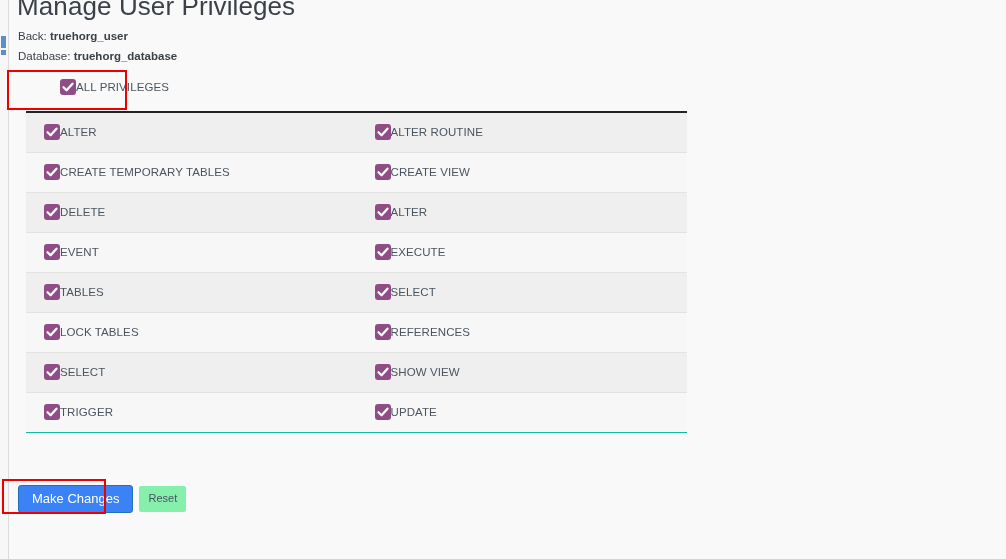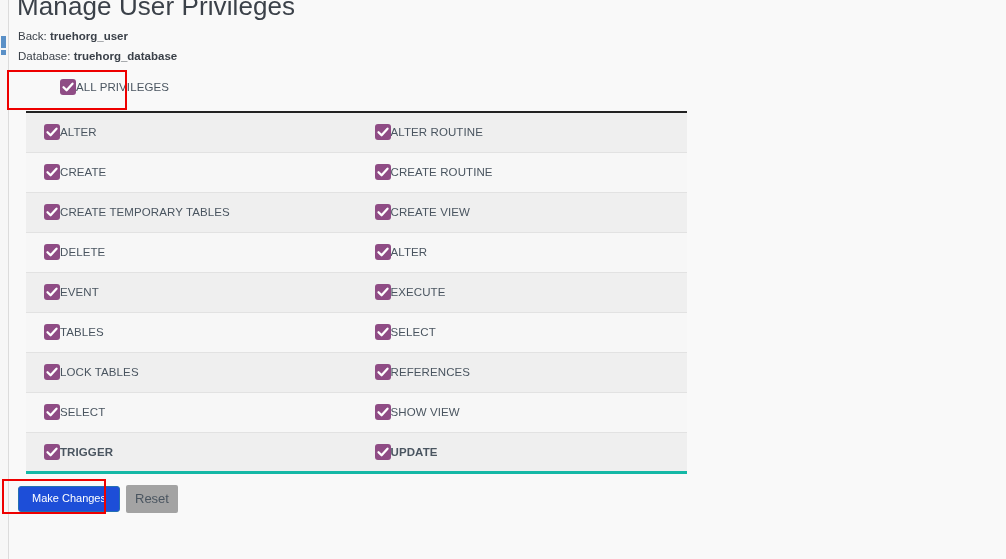--- a/index.html
+++ b/index.html
@@ -109,21 +109,21 @@
   }
   #privileges-table tr { height: 40px; }
   #privileges-table tr:nth-child(odd)  { background: #efefef; }
   #privileges-table tr:nth-child(even) { background: #f7f7f7; }
   #privileges-table tr + tr { border-top: 1px solid #e2e2e2; }
   #privileges-table td {
     width: 50%;
     padding: 0 0 0 18px;
     vertical-align: middle;
   }
-  #privileges-table tr:last-child { border-bottom: 3px solid #14b8a6; font-weight: bold; }
+  #privileges-table tr:last-child { border-bottom: 1px solid #14b8a6; }
 
   
   .priv-item {
     display: flex;
     align-items: center;
     gap: 0px;
   }
   .checkbox {
     flex: 0 0 auto;
     width: 16px; height: 16px;
@@ -156,38 +156,38 @@
   
   #action-bar {
     position: absolute;
     left: 8px;
     top: 485px;
     display: flex;
     align-items: center;
     gap: 6px;
   }
   #make-changes-button {
-    background: #1d4ed8;
+    background: #3b82f6;
     border: 1px solid #2470b2;
     border-radius: 3px;
     color: #ffffff;
     font-family: "Liberation Sans", sans-serif;
-    font-size: 11px;
+    font-size: 13px;
     padding: 6px 13px 7px 13px;
     cursor: pointer;
     line-height: 1;
     white-space: nowrap;
   }
   #reset-button {
-    background: #a3a3a3;
+    background: #86efac;
     border: none;
     border-radius: 2px;
     color: #4a5560;
     font-family: "Liberation Sans", sans-serif;
-    font-size: 13px;
+    font-size: 11px;
     padding: 7px 9px 8px 9px;
     cursor: pointer;
     line-height: 1;
     white-space: nowrap;
   }
 
   
   #go-back-link {
     position: absolute;
     left: 0; right: 0;
@@ -271,42 +271,20 @@
           </td>
         </tr>
         <tr>
           <td>
             <span class="priv-item">
               <span class="checkbox">
                 <svg viewBox="0 0 14 14" aria-hidden="true">
                   <path d="M2.5 7.2 L5.6 10.3 L11.5 3.7" fill="none" stroke="#ffffff" stroke-width="2.3" stroke-linecap="round" stroke-linejoin="round"></path>
                 </svg>
               </span>
-              <span class="priv-label">CREATE</span>
-            </span>
-          </td>
-          <td>
-            <span class="priv-item">
-              <span class="checkbox">
-                <svg viewBox="0 0 14 14" aria-hidden="true">
-                  <path d="M2.5 7.2 L5.6 10.3 L11.5 3.7" fill="none" stroke="#ffffff" stroke-width="2.3" stroke-linecap="round" stroke-linejoin="round"></path>
-                </svg>
-              </span>
-              <span class="priv-label">CREATE ROUTINE</span>
-            </span>
-          </td>
-        </tr>
-        <tr>
-          <td>
-            <span class="priv-item">
-              <span class="checkbox">
-                <svg viewBox="0 0 14 14" aria-hidden="true">
-                  <path d="M2.5 7.2 L5.6 10.3 L11.5 3.7" fill="none" stroke="#ffffff" stroke-width="2.3" stroke-linecap="round" stroke-linejoin="round"></path>
-                </svg>
-              </span>
               <span class="priv-label">CREATE TEMPORARY TABLES</span>
             </span>
           </td>
           <td>
             <span class="priv-item">
               <span class="checkbox">
                 <svg viewBox="0 0 14 14" aria-hidden="true">
                   <path d="M2.5 7.2 L5.6 10.3 L11.5 3.7" fill="none" stroke="#ffffff" stroke-width="2.3" stroke-linecap="round" stroke-linejoin="round"></path>
                 </svg>
               </span>

